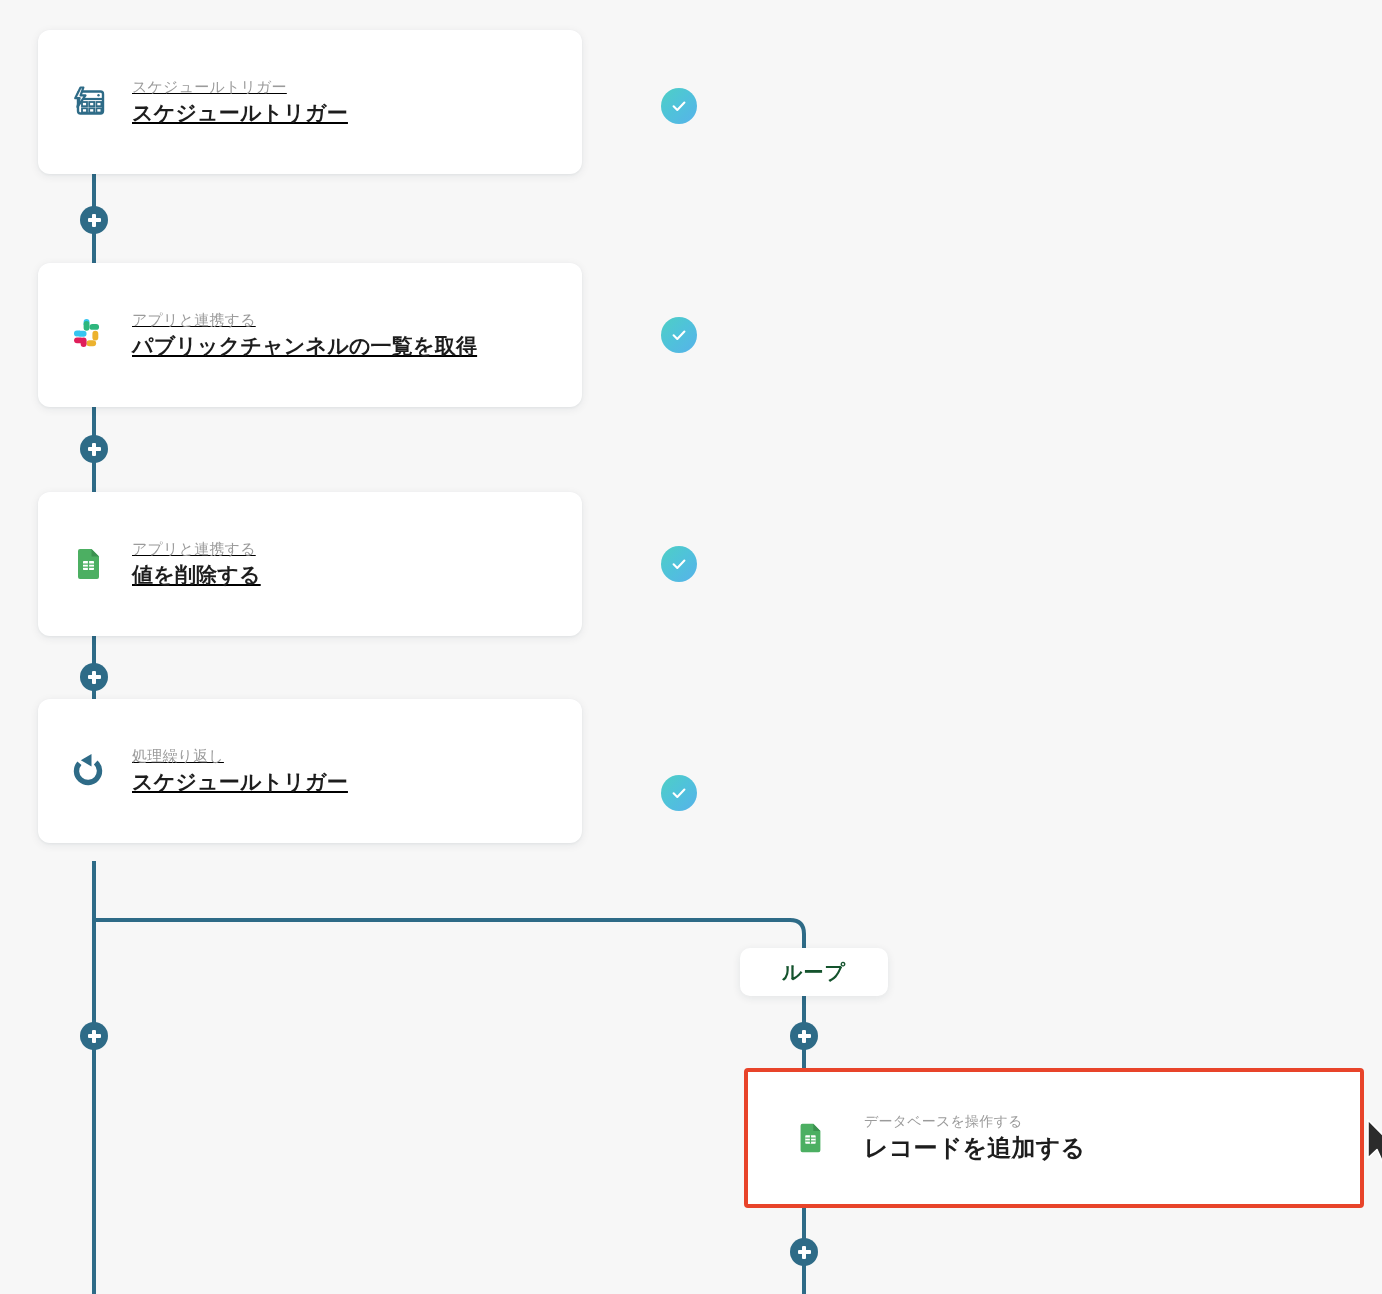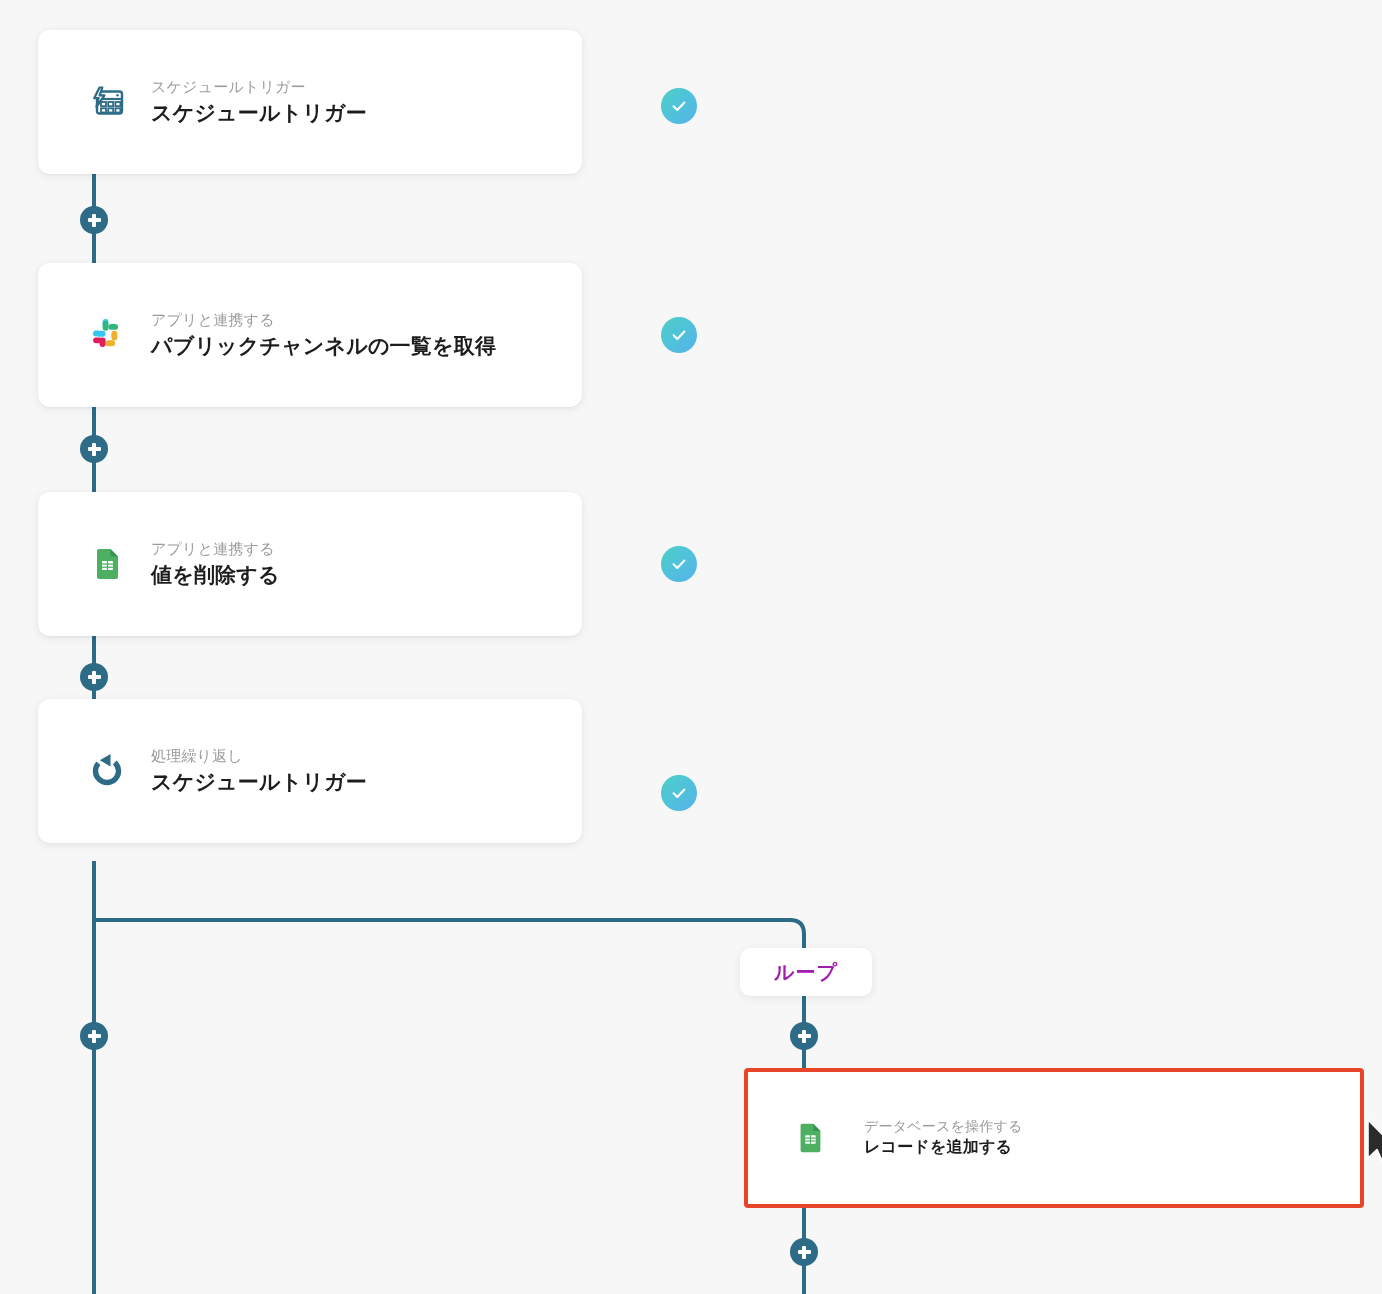--- a/index.html
+++ b/index.html
@@ -84,35 +84,36 @@
     color: #1d1d1d;
     letter-spacing: 0.2px;
     white-space: nowrap;
   }
 
   
   .card-main {
     left: 38px;
     width: 544px;
     height: 144px;
-    padding-left: 47px;
+    padding-left: 28px;
+    text-decoration: underline;
   }
   .card-main .node-text { margin-left: 22px; }
 
   
   .card-branch {
     left: 744px;
     top: 1068px;
     width: 620px;
     height: 140px;
     padding-left: 40px;
   }
   .card-branch .node-text { margin-left: 32px; }
   .card-branch .node-kicker { font-size: 14px; }
-  .card-branch .node-title  { font-size: 16px; font-family: Liberation Mono, monospace; }
+  .card-branch .node-title  { font-size: 24px; }
 
   
   .status-badge {
     position: absolute;
     width: 36px;
     height: 36px;
     border-radius: 50%;
     background: linear-gradient(135deg, #4ecfc4 0%, #4fc3d9 45%, #57b2ea 100%);
     display: flex;
     align-items: center;
@@ -143,30 +144,30 @@
     border-radius: 1px;
   }
   .add-btn::before { width: 13px; height: 3.2px; }
   .add-btn::after  { width: 3.2px; height: 13px; }
 
   
   .loop-pill {
     position: absolute;
     left: 740px;
     top: 948px;
-    width: 132px;
+    width: 148px;
     height: 48px;
     background: #ffffff;
     border-radius: 10px;
     display: flex;
     align-items: center;
     justify-content: center;
     font-size: 20px;
     font-weight: 700;
-    color: #a21caf;
+    color: #14532d;
     letter-spacing: 1px;
     box-shadow: 0 2px 9px rgba(20, 40, 60, 0.09);
     z-index: 4;
   }
 
   
   #mouse-cursor {
     position: absolute;
     left: 1366px;
     top: 1118px;

